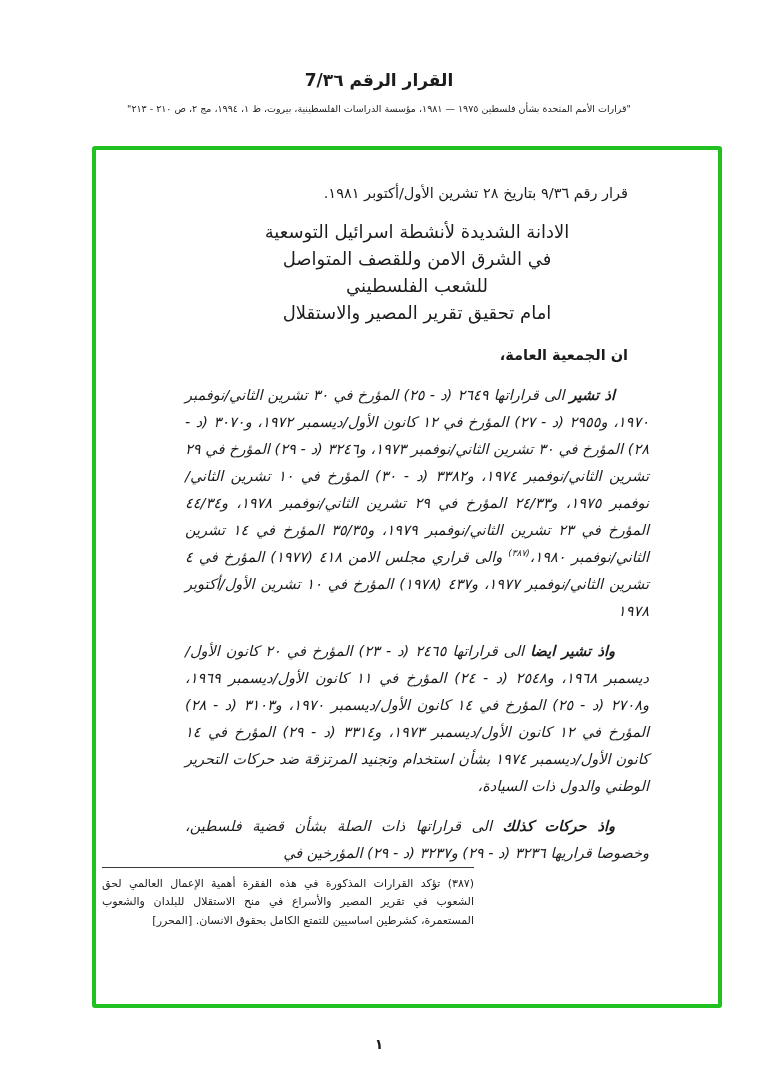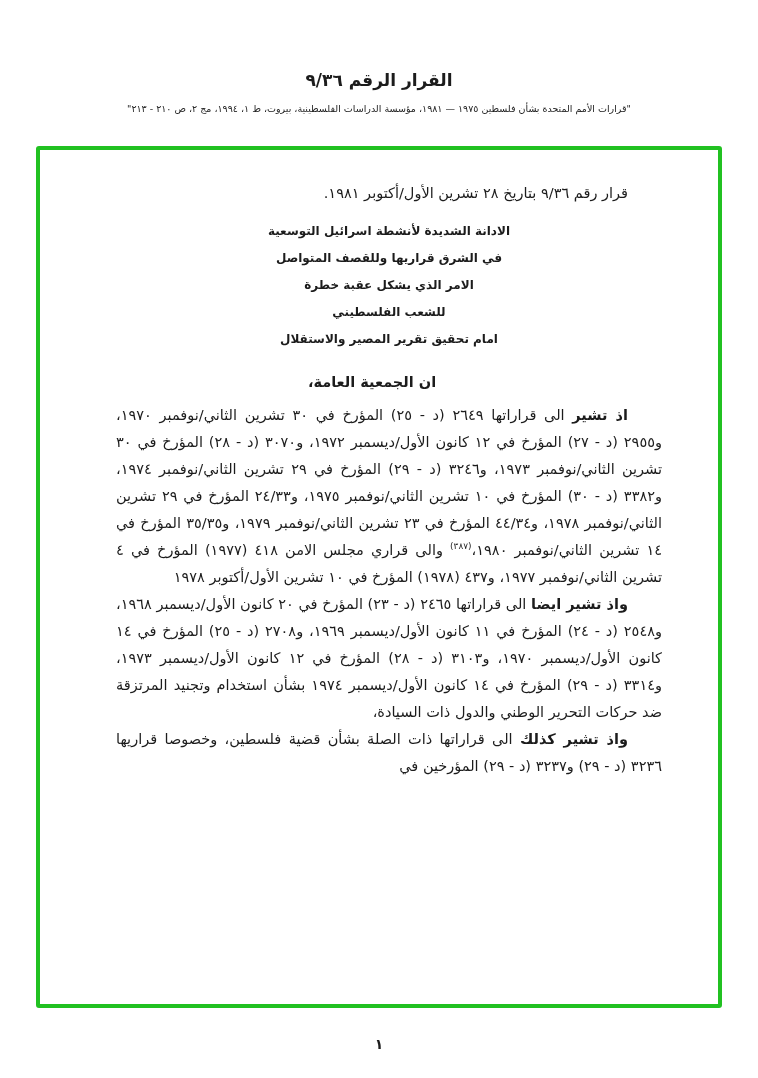--- a/index.html
+++ b/index.html
@@ -15,59 +15,60 @@
 
   
   .doc-header { text-align: center; padding-top: 70px; }
   .doc-title { font-size: 17px; font-weight: bold; letter-spacing: 0.5px; }
   .doc-source { font-size: 9.5px; margin-top: 13px; color: #222; }
 
   
   .green-box {
     position: absolute;
     top: 146px; right: 36px;
-    width: 686px; height: 862px;
+    width: 630px; height: 862px;
     border: 4px solid #21c121;
     border-radius: 3px;
     padding: 24px 56px 0 76px;
     direction: rtl;
   }
 
   .date-line {
     font-size: 14.5px;
     line-height: 26px;
     text-indent: 34px;
     margin: 6px 0 12px 0;
     text-align: right;
   }
 
   .heading-block {
     text-align: center;
-    font-weight: bold;
-    font-size: 12px;
+    font-weight: normal;
+    font-size: 18px;
     line-height: 27px;
     margin: 4px 0 16px 0;
   }
   .heading-line { display: block; }
 
   .opening-line {
     font-weight: bold;
     font-size: 14.5px;
     line-height: 27px;
     text-indent: 34px;
     margin-bottom: 6px;
-    text-align: center;
+    text-align: right;
   }
 
   .para {
     font-size: 14.5px;
     line-height: 27px;
     text-align: justify;
     text-indent: 34px;
-    margin: 0;
+    margin: 13px;
+    font-style: italic;
   }
   .para .lead { font-weight: bold; }
   .para sup { font-size: 9px; line-height: 0; }
 
   
   .footnote {
     position: absolute;
     bottom: 74px; left: 6px;
     width: 372px;
     border-top: 1px solid #3a3a3a;
@@ -88,42 +89,44 @@
     font-size: 14px;
     font-weight: bold;
   }
 </style>
 </head>
 <body>
 
 <div class="page">
 
   <header class="doc-header">
-    <h1 class="doc-title">القرار الرقم ٩/٣٦</h1>
+    <h1 class="doc-title">القرار الرقم 7/٣٦</h1>
     <p class="doc-source">"قرارات الأمم المتحدة بشأن فلسطين ١٩٧٥ — ١٩٨١، مؤسسة الدراسات الفلسطينية، بيروت، ط ١، ١٩٩٤، مج ٢، ص ٢١٠ - ٢١٣"</p>
   </header>
 
   <main class="green-box" style="border-color: rgb(33, 193, 33);">
 
     <p class="date-line">قرار رقم ٩/٣٦ بتاريخ ٢٨ تشرين الأول/أكتوبر ١٩٨١.</p>
 
     <div class="heading-block">
       <span class="heading-line">الادانة الشديدة لأنشطة اسرائيل التوسعية</span>
-      <span class="heading-line">في الشرق قراريها وللقصف المتواصل</span>
-      <span class="heading-line">الامر الذي يشكل عقبة خطرة</span>
+      <span class="heading-line">في الشرق الامن وللقصف المتواصل</span>
       <span class="heading-line">للشعب الفلسطيني</span>
       <span class="heading-line">امام تحقيق تقرير المصير والاستقلال</span>
     </div>
 
     <p class="opening-line">ان الجمعية العامة،</p>
 
     <p class="para"><span class="lead">اذ تشير</span><span> الى قراراتها ٢٦٤٩ (د - ٢٥) المؤرخ في ٣٠ تشرين الثاني/نوفمبر ١٩٧٠، و٢٩٥٥ (د - ٢٧) المؤرخ في ١٢ كانون الأول/ديسمبر ١٩٧٢، و٣٠٧٠ (د - ٢٨) المؤرخ في ٣٠ تشرين الثاني/نوفمبر ١٩٧٣، و٣٢٤٦ (د - ٢٩) المؤرخ في ٢٩ تشرين الثاني/نوفمبر ١٩٧٤، و٣٣٨٢ (د - ٣٠) المؤرخ في ١٠ تشرين الثاني/نوفمبر ١٩٧٥، و٢٤/٣٣ المؤرخ في ٢٩ تشرين الثاني/نوفمبر ١٩٧٨، و٤٤/٣٤ المؤرخ في ٢٣ تشرين الثاني/نوفمبر ١٩٧٩، و٣٥/٣٥ المؤرخ في ١٤ تشرين الثاني/نوفمبر ١٩٨٠،</span><sup>(٣٨٧)</sup><span> والى قراري مجلس الامن ٤١٨ (١٩٧٧) المؤرخ في ٤ تشرين الثاني/نوفمبر ١٩٧٧، و٤٣٧ (١٩٧٨) المؤرخ في ١٠ تشرين الأول/أكتوبر ١٩٧٨</span></p>
 
     <p class="para"><span class="lead">واذ تشير ايضا</span><span> الى قراراتها ٢٤٦٥ (د - ٢٣) المؤرخ في ٢٠ كانون الأول/ديسمبر ١٩٦٨، و٢٥٤٨ (د - ٢٤) المؤرخ في ١١ كانون الأول/ديسمبر ١٩٦٩، و٢٧٠٨ (د - ٢٥) المؤرخ في ١٤ كانون الأول/ديسمبر ١٩٧٠، و٣١٠٣ (د - ٢٨) المؤرخ في ١٢ كانون الأول/ديسمبر ١٩٧٣، و٣٣١٤ (د - ٢٩) المؤرخ في ١٤ كانون الأول/ديسمبر ١٩٧٤ بشأن استخدام وتجنيد المرتزقة ضد حركات التحرير الوطني والدول ذات السيادة،</span></p>
 
-    <p class="para"><span class="lead">واذ تشير كذلك</span><span> الى قراراتها ذات الصلة بشأن قضية فلسطين، وخصوصا قراريها ٣٢٣٦ (د - ٢٩) و٣٢٣٧ (د - ٢٩) المؤرخين في</span></p>
+    <p class="para"><span class="lead">واذ حركات كذلك</span><span> الى قراراتها ذات الصلة بشأن قضية فلسطين، وخصوصا قراريها ٣٢٣٦ (د - ٢٩) و٣٢٣٧ (د - ٢٩) المؤرخين في</span></p>
 
+    <div class="footnote">
+      <span class="fn-marker">(٣٨٧)</span><span> تؤكد القرارات المذكورة في هذه الفقرة أهمية الإعمال العالمي لحق الشعوب في تقرير المصير والأسراع في منح الاستقلال للبلدان والشعوب المستعمرة، كشرطين اساسيين للتمتع الكامل بحقوق الانسان. [المحرر]</span>
+    </div>
 
   </main>
 
   <div class="page-number">١</div>
 
 </div>
 
 </body></html>

